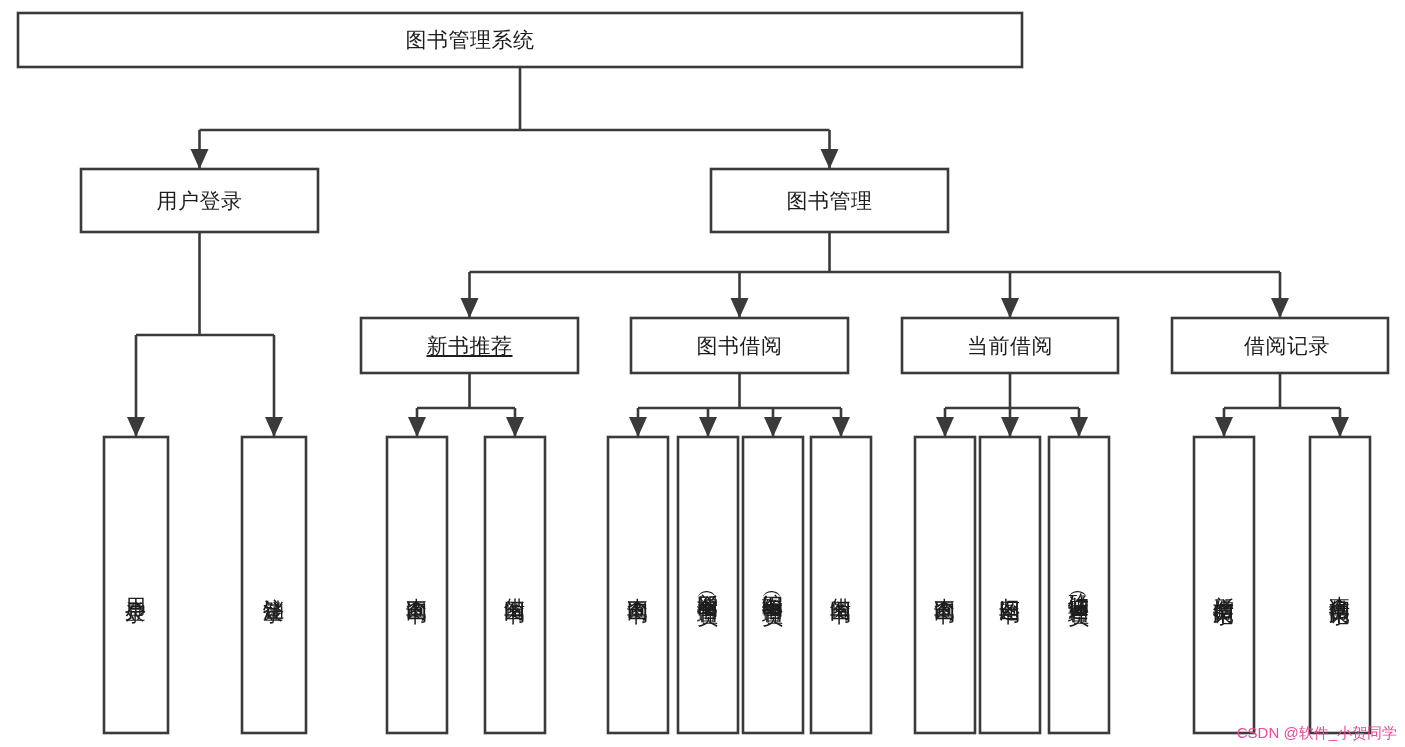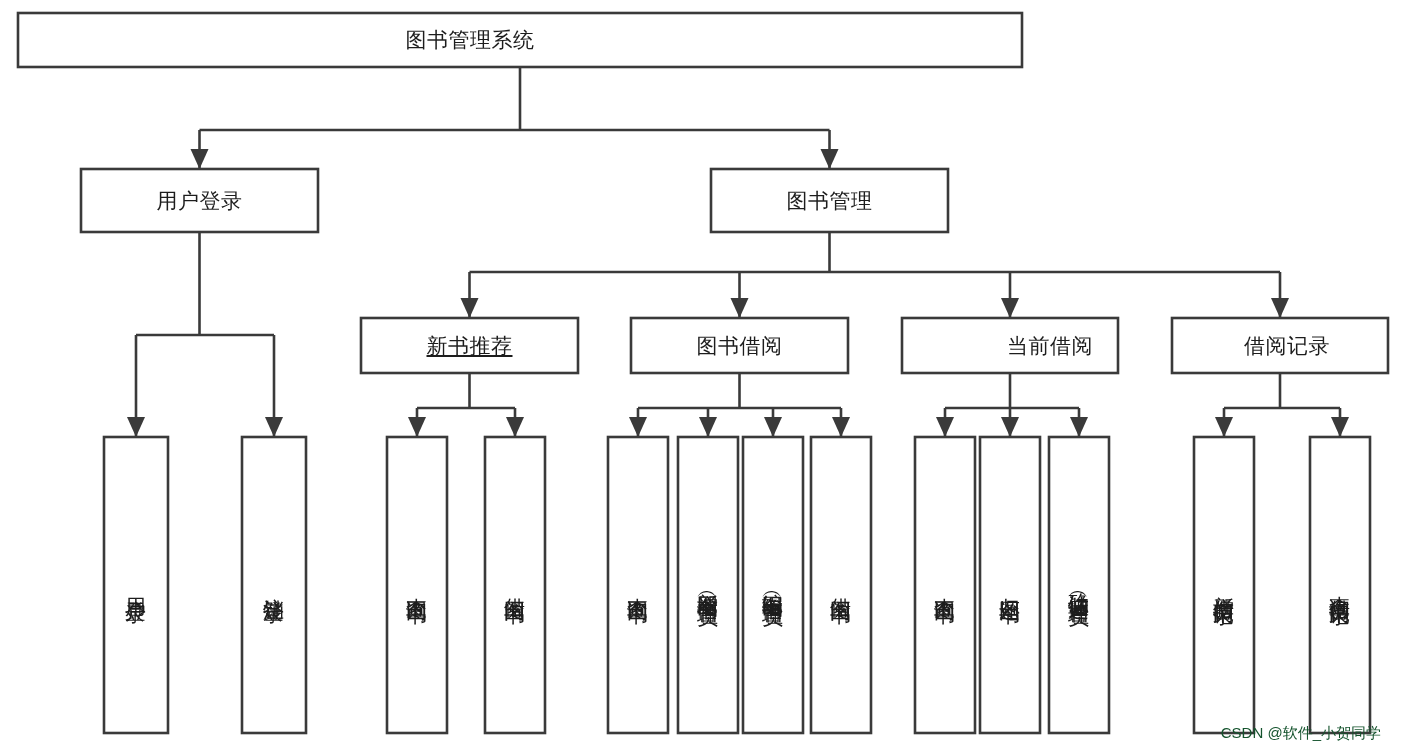--- a/index.html
+++ b/index.html
@@ -61,24 +61,24 @@
     font-size: 21px;
     color: #1d1d1d;
     writing-mode: vertical-rl;
     text-orientation: upright;
     letter-spacing: 2px;
     line-height: 1;
     pointer-events: none;
   }
   .watermark {
     position: absolute;
-    right: 24px;
+    right: 8px;
     bottom: 4px;
     font-size: 15px;
-    color: #14532d;
+    color: #ec4899;
     white-space: nowrap;
     pointer-events: none;
   }
 </style>
 </head>
 <body>
 
 <div id="diagram-root">
 
   <svg class="flow" viewBox="0 0 1405 747">
@@ -167,21 +167,21 @@
       <div class="node-label-v" style="left: 104px; top: 437px; width: 64px; height: 296px;">用户登录</div>
       <div class="node-label-v" style="left: 242px; top: 437px; width: 64px; height: 296px;">注销登录</div>
       <div class="node-label-h" style="left: 361px; top: 318px; width: 217px; height: 55px; text-decoration: underline;">新书推荐</div>
       <div class="node-label-v" style="left: 387px; top: 437px; width: 60px; height: 296px;">查询图书</div>
       <div class="node-label-v" style="left: 485px; top: 437px; width: 60px; height: 296px;">借阅图书</div>
       <div class="node-label-h" style="left: 631px; top: 318px; width: 217px; height: 55px;">图书借阅</div>
       <div class="node-label-v" style="left: 608px; top: 437px; width: 60px; height: 296px;">查询图书</div>
       <div class="node-label-v" style="left: 678px; top: 437px; width: 60px; height: 296px;">新增图书（管理员）</div>
       <div class="node-label-v" style="left: 743px; top: 437px; width: 60px; height: 296px;">编辑图书（管理员）</div>
       <div class="node-label-v" style="left: 811px; top: 437px; width: 60px; height: 296px;">借阅图书</div>
-      <div class="node-label-h" style="left: 902px; top: 318px; width: 216px; height: 55px; padding-left: 40px;">当前借阅</div>
+      <div class="node-label-h" style="left: 902px; top: 318px; width: 216px; height: 55px;">当前借阅</div>
       <div class="node-label-v" style="left: 915px; top: 437px; width: 60px; height: 296px;">查询图书</div>
       <div class="node-label-v" style="left: 980px; top: 437px; width: 60px; height: 296px;">归还图书</div>
       <div class="node-label-v" style="left: 1049px; top: 437px; width: 60px; height: 296px;">确认归还（管理员）</div>
       <div class="node-label-h" style="left: 1172px; top: 318px; width: 230px; height: 55px;">借阅记录</div>
       <div class="node-label-v" style="left: 1194px; top: 437px; width: 60px; height: 296px;">新增借阅记录</div>
       <div class="node-label-v" style="left: 1310px; top: 437px; width: 60px; height: 296px;">查询借阅记录</div>
     </div>
 
   <div class="watermark">CSDN @软件_小贺同学</div>
 </div>

